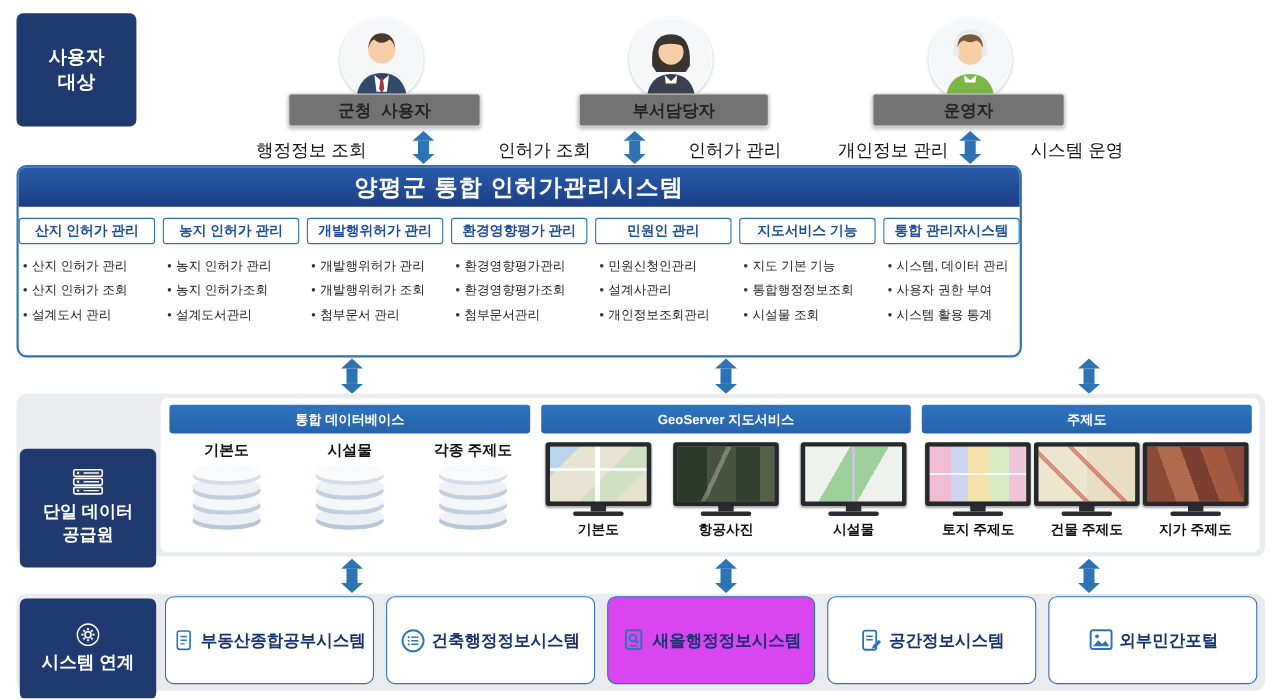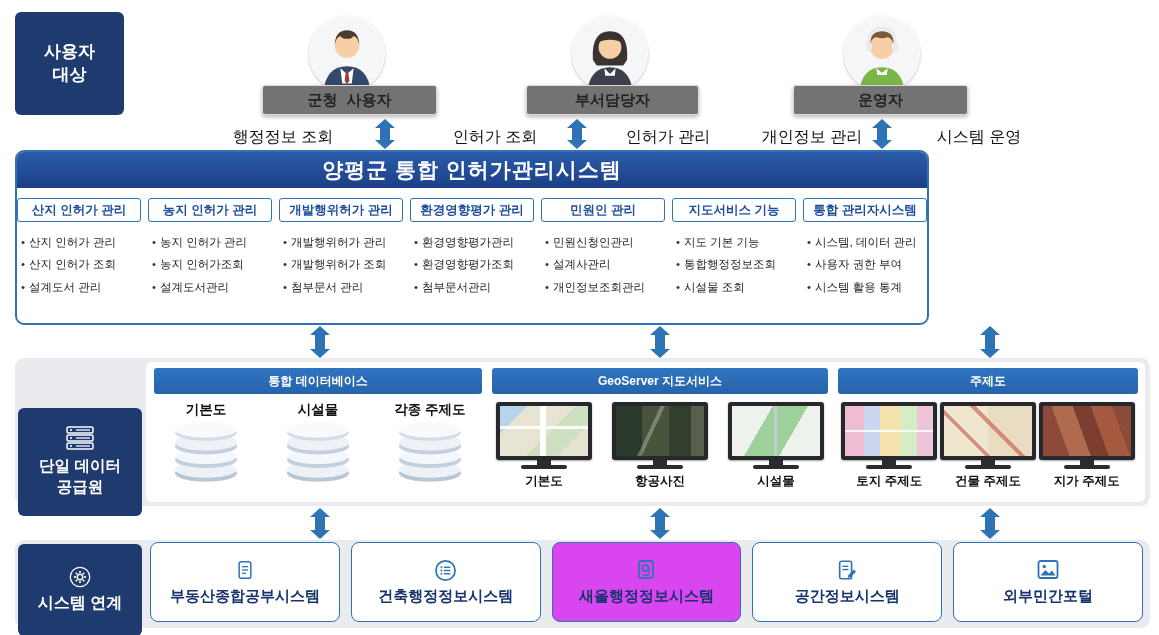--- a/index.html
+++ b/index.html
@@ -125,21 +125,21 @@
     background-image:
       linear-gradient(70deg, #8c4a38 0%, #8c4a38 25%, #b06a4e 25%, #b06a4e 45%, #7c3e30 45%, #7c3e30 62%, #a55a40 62%, #a55a40 82%, #8c4a38 82%);
   }
   
   .link-row {
     position:absolute; left:150px; top:542px; width:993px; height:80px;
     display:flex; gap:11px;
   }
   .link-box {
     flex:1; border:1.5px solid #2e74b5; border-radius:8px; background:#fff;
-    display:flex; flex-direction:column; align-items:center; justify-content:center;
+    display:flex; flex-direction:row; align-items:center; justify-content:center;
     gap:5px;
   }
   .link-box.highlight { background:#d946ef; }
   .link-label { font-size:15px; font-weight:bold; color:#16336e; white-space:nowrap; }
   .link-icon { height:24px; display:flex; align-items:center; }
 </style>
 </head>
 <body>
 
 <div class="stage">

